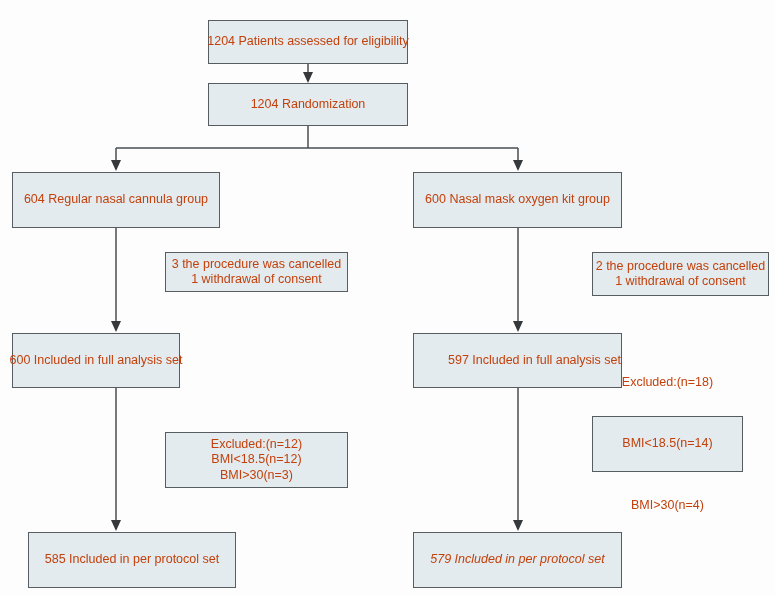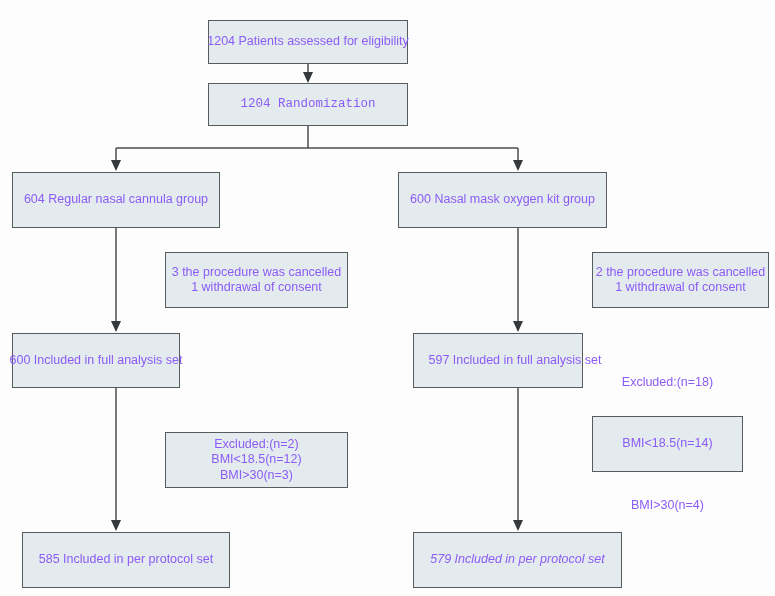--- a/index.html
+++ b/index.html
@@ -6,21 +6,21 @@
     margin: 0;
     padding: 0;
     background: #ffffff;
   }
   .canvas {
     position: relative;
     width: 775px;
     height: 596px;
     background: #fdfdfd;
     font-family: "Liberation Sans", "DejaVu Sans", sans-serif;
-    color: #8b5cf6;
+    color: #c2410c;
     overflow: hidden;
   }
   .connectors {
     position: absolute;
     left: 0;
     top: 0;
     width: 775px;
     height: 596px;
   }
   .node {
@@ -33,30 +33,30 @@
     align-items: center;
     justify-content: center;
     text-align: center;
     font-size: 12.5px;
     line-height: 15.5px;
     padding: 2px 6px;
   }
   .node .line { white-space: nowrap; }
   
   #n-eligibility   { left: 208px; top: 20px;  width: 200px; height: 44px; }
-  #n-randomization { left: 208px; top: 83px;  width: 200px; height: 43px; font-family: Liberation Mono, monospace; }
+  #n-randomization { left: 208px; top: 83px;  width: 200px; height: 43px; }
   #n-left-group    { left: 12px;  top: 172px; width: 208px; height: 56px; align-items: center; }
-  #n-right-group   { left: 398px; top: 172px; width: 209px; height: 56px; }
-  #n-left-dropout  { left: 165px; top: 252px; width: 183px; height: 56px; }
-  #n-right-dropout { left: 592px; top: 252px; width: 177px; height: 56px; align-items: center; }
+  #n-right-group   { left: 413px; top: 172px; width: 209px; height: 56px; }
+  #n-left-dropout  { left: 165px; top: 252px; width: 183px; height: 40px; }
+  #n-right-dropout { left: 592px; top: 252px; width: 177px; height: 44px; align-items: center; }
   #n-left-fas      { left: 12px;  top: 333px; width: 168px; height: 55px; }
-  #n-right-fas     { left: 413px; top: 333px; width: 170px; height: 55px; padding-left: 40px; }
+  #n-right-fas     { left: 413px; top: 333px; width: 209px; height: 55px; padding-left: 40px; }
   #n-left-excl     { left: 165px; top: 432px; width: 183px; height: 56px; }
   #n-right-excl    { left: 592px; top: 416px; width: 151px; height: 56px; gap: 46px; }
-  #n-left-pps      { left: 22px;  top: 532px; width: 208px; height: 56px; }
+  #n-left-pps      { left: 28px;  top: 532px; width: 208px; height: 56px; }
   #n-right-pps     { left: 413px; top: 532px; width: 209px; height: 56px; font-style: italic; }
 </style>
 </head>
 <body>
 
 <div class="canvas">
 
   <svg class="connectors" viewBox="0 0 775 596" xmlns="http://www.w3.org/2000/svg">
     <g stroke="#4a4e50" stroke-width="1.5" fill="none">
 
@@ -112,21 +112,21 @@
 
   <div class="node" id="n-left-fas">
     <span class="line">600 Included in full analysis set</span>
   </div>
 
   <div class="node" id="n-right-fas">
     <span class="line">597 Included in full analysis set</span>
   </div>
 
   <div class="node" id="n-left-excl">
-    <span class="line">Excluded:(n=2)</span>
+    <span class="line">Excluded:(n=12)</span>
     <span class="line">BMI&lt;18.5(n=12)</span>
     <span class="line">BMI&gt;30(n=3)</span>
   </div>
 
   <div class="node" id="n-right-excl">
     <span class="line">Excluded:(n=18)</span>
     <span class="line">BMI&lt;18.5(n=14)</span>
     <span class="line">BMI&gt;30(n=4)</span>
   </div>
 

